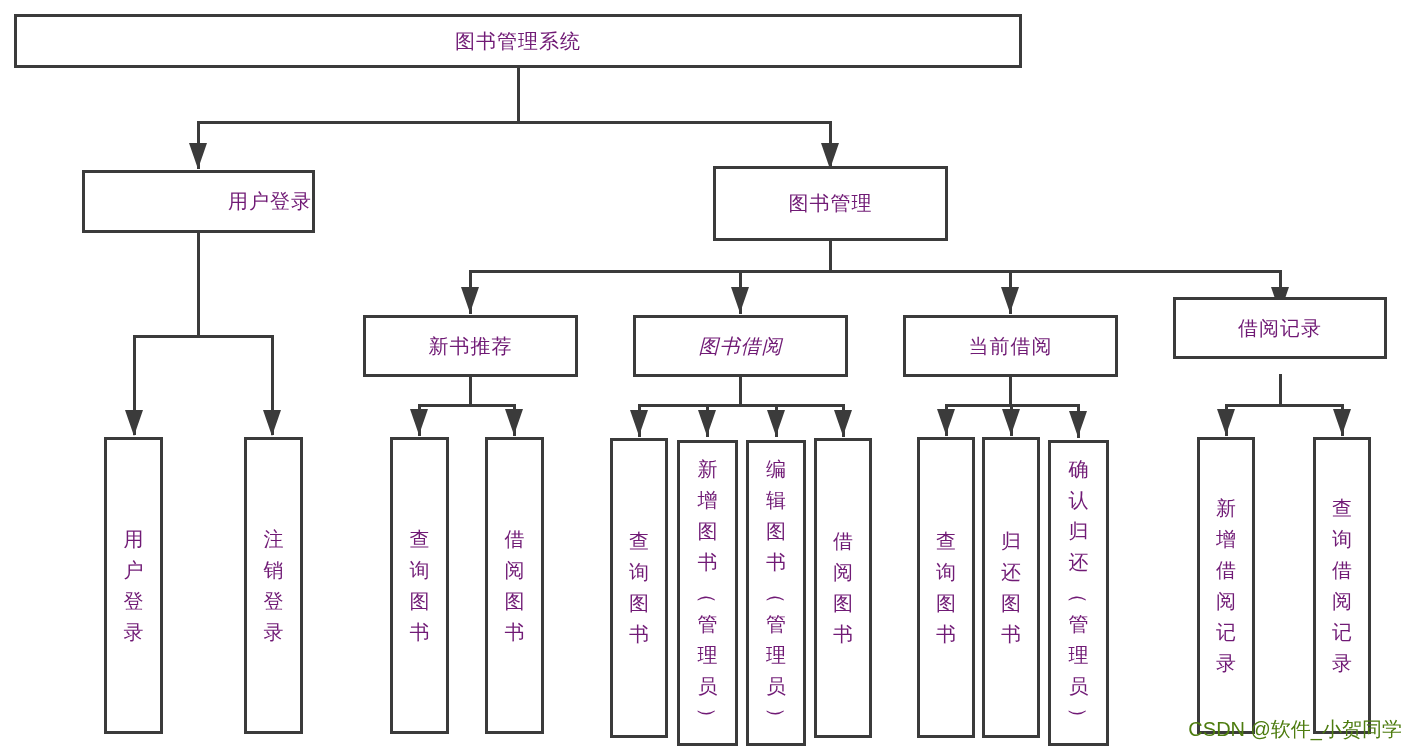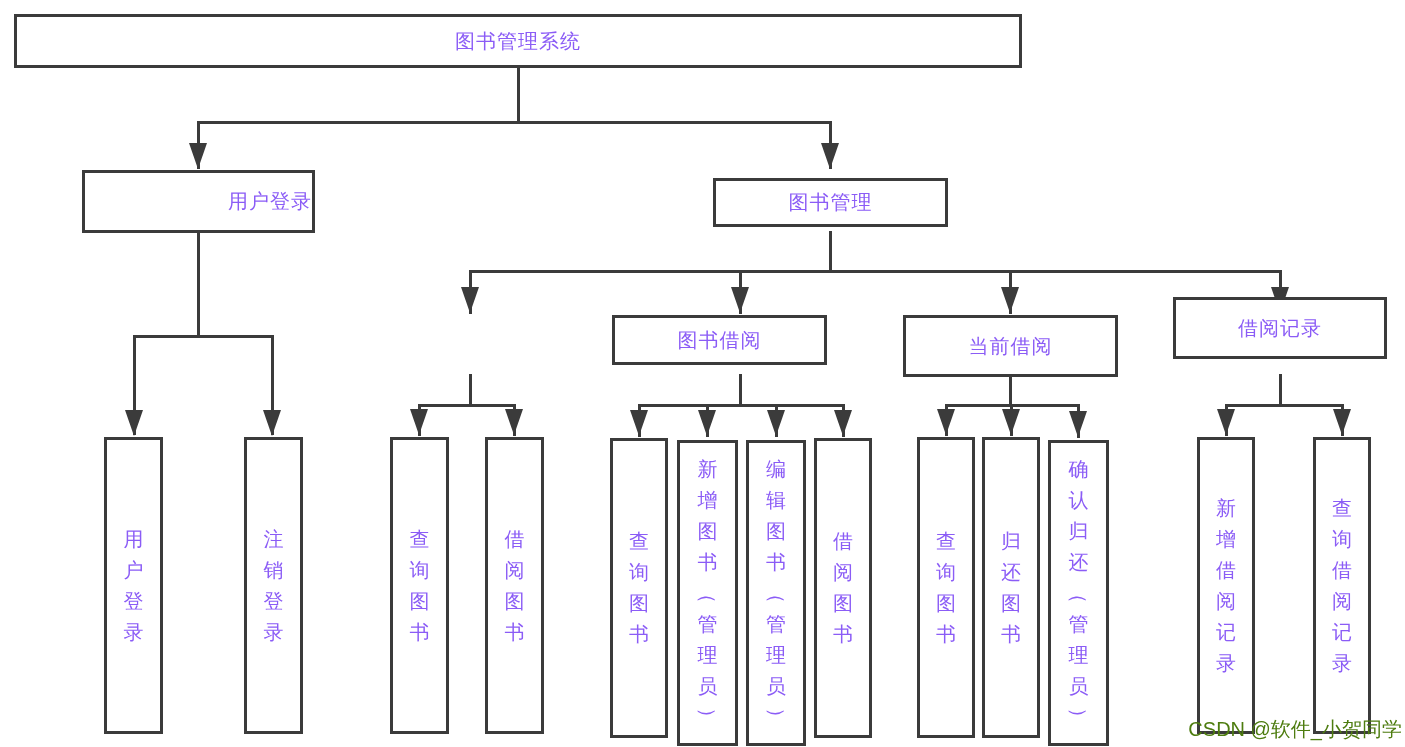--- a/index.html
+++ b/index.html
@@ -16,21 +16,21 @@
     overflow: hidden;
   }
   .box {
     position: absolute;
     box-sizing: border-box;
     border: 3px solid #3b3b3b;
     background: #ffffff;
     display: flex;
     align-items: center;
     justify-content: center;
-    color: #8b5cf6;
+    color: #701a75;
     font-size: 20px;
     letter-spacing: 1px;
   }
   .vbox {
     flex-direction: column;
     letter-spacing: 0;
   }
   .vchar {
     display: block;
     width: 100%;
@@ -132,25 +132,28 @@
   <div class="vline" style="left:1341px; top:404px; height:32px;"></div>
   <div class="arrow" style="left:1333px; top:409px;"></div>
 
   <div class="box" style="left:14px; top:14px; width:1008px; height:54px;">
     <span>图书管理系统</span>
   </div>
 
   <div class="box" style="left:82px; top:170px; width:233px; height:63px;justify-content:flex-end;">
     <span>用户登录</span>
   </div>
-  <div class="box" style="left:713px; top:178px; width:235px; height:49px;">
+  <div class="box" style="left:713px; top:166px; width:235px; height:75px;">
     <span>图书管理</span>
   </div>
 
-  <div class="box" style="left:612px; top:315px; width:215px; height:50px;">
+  <div class="box" style="left:363px; top:315px; width:215px; height:62px;">
+    <span>新书推荐</span>
+  </div>
+  <div class="box" style="left:633px; top:315px; width:215px; height:62px;font-style:italic;">
     <span>图书借阅</span>
   </div>
   <div class="box" style="left:903px; top:315px; width:215px; height:62px;">
     <span>当前借阅</span>
   </div>
   <div class="box" style="left:1173px; top:297px; width:214px; height:62px;">
     <span>借阅记录</span>
   </div>
 
   <div class="box vbox" style="left:104px; top:437px; width:59px; height:297px;">

